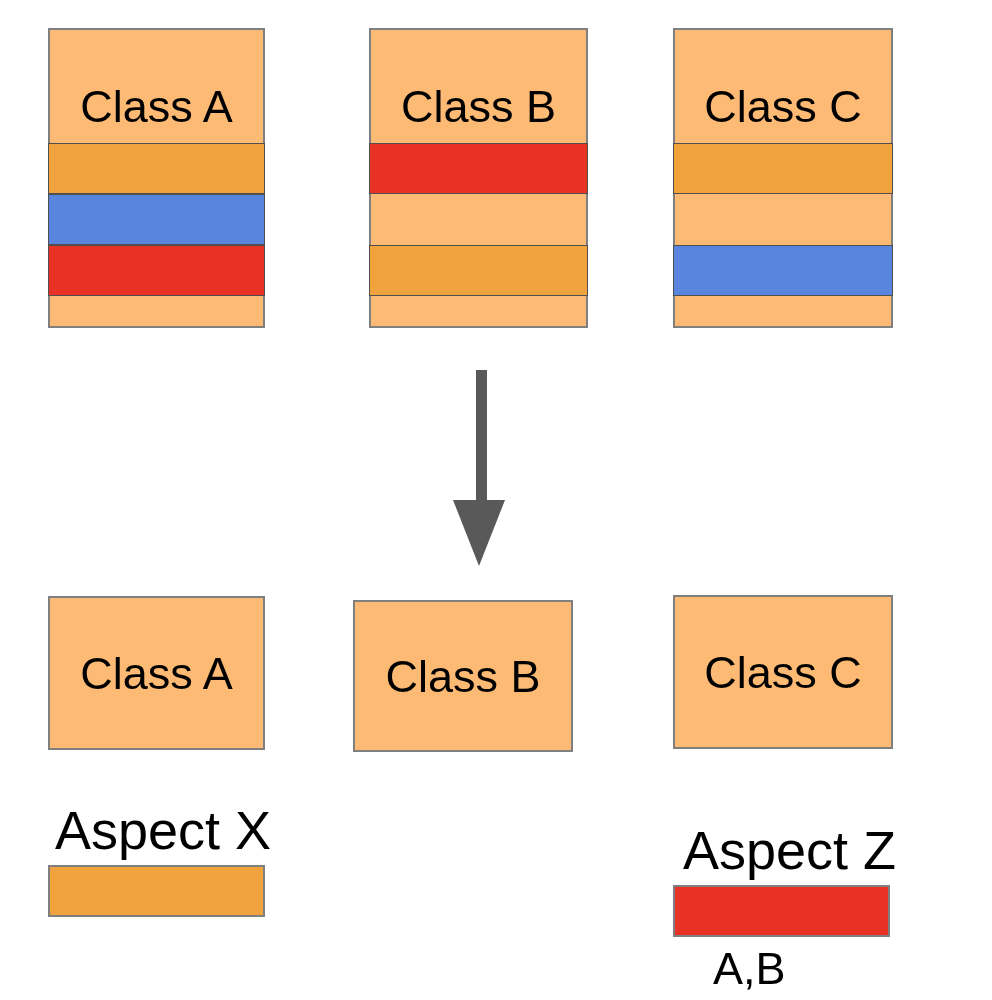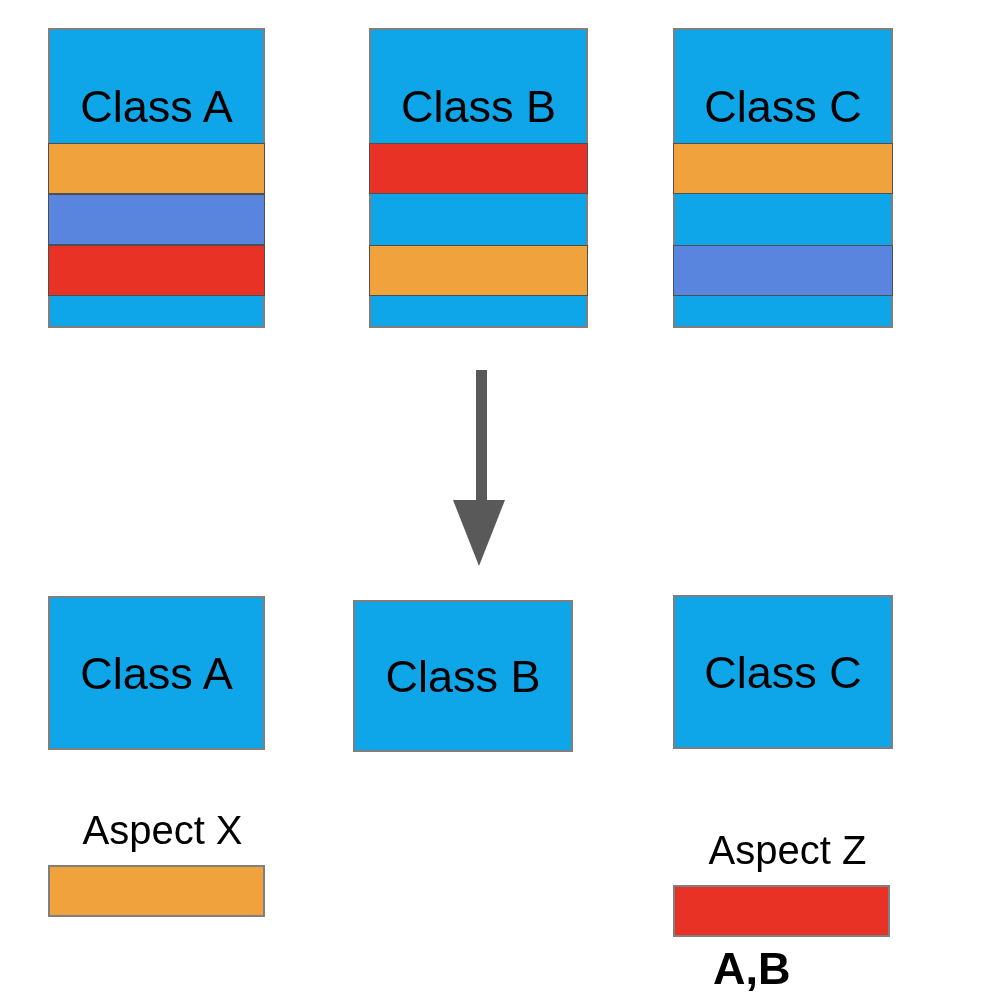--- a/index.html
+++ b/index.html
@@ -13,21 +13,21 @@
     height: 1000px;
     background: #ffffff;
     font-family: "Liberation Sans", sans-serif;
     color: #000000;
     overflow: hidden;
   }
 
   
   .cbox {
     position: absolute;
-    background: #0ea5e9;
+    background: #fdba74;
     border: 2px solid #7F7F7F;
     box-sizing: border-box;
   }
   #top-class-a { left: 48px;  top: 28px; width: 217px; height: 300px; }
   #top-class-b { left: 369px; top: 28px; width: 219px; height: 300px; }
   #top-class-c { left: 673px; top: 28px; width: 220px; height: 300px; }
 
   .cbox-label {
     position: absolute;
     top: 54px;
@@ -89,22 +89,22 @@
   }
   #aspect-x { left: 48px;  top: 806px; width: 217px; }
   #aspect-y { left: 352px; top: 806px; width: 218px; }
   #aspect-z { left: 673px; top: 786px; width: 217px; margin-top: 40px; }
 
   .aspect-label {
     position: absolute;
     top: 2px;
     left: 6px;
     width: 100%;
-    text-align: center;
-    font-size: 40px;
+    text-align: right;
+    font-size: 54px;
     line-height: 45px;
     white-space: nowrap;
   }
   .aspect-bar {
     position: absolute;
     top: 59px;
     left: 0;
     width: 100%;
     height: 52px;
     border: 2px solid #7F7F7F;
@@ -112,21 +112,21 @@
   }
   .aspect-members {
     position: absolute;
     top: 120px;
     font-size: 45px;
     line-height: 45px;
     white-space: nowrap;
   }
   #aspect-x .aspect-members { left: 20px; }
   #aspect-y .aspect-members { left: 18px; }
-  #aspect-z .aspect-members { left: 40px; font-weight: bold; }
+  #aspect-z .aspect-members { left: 40px; }
 </style>
 </head>
 <body>
 
 <div id="canvas">
 
   <div class="cbox" id="top-class-a">
     <div class="cbox-label">Class A</div>
     <div class="stripes">
         <div class="stripe row0" style="background: rgb(240, 162, 60);"></div>

